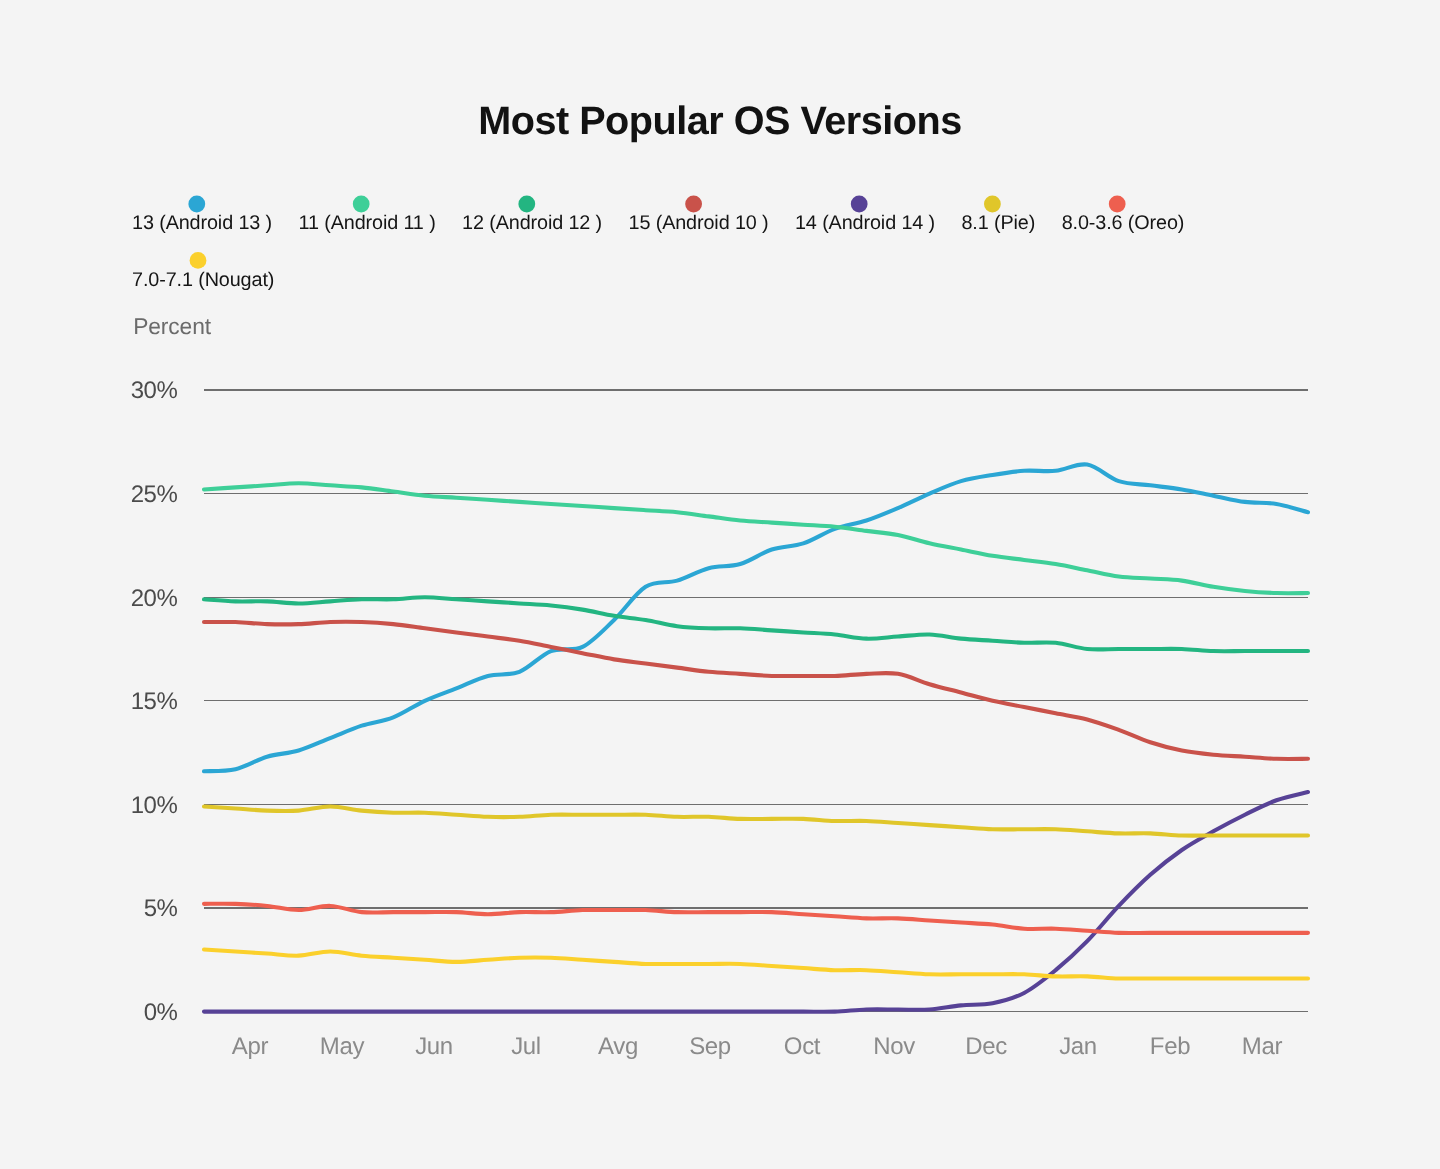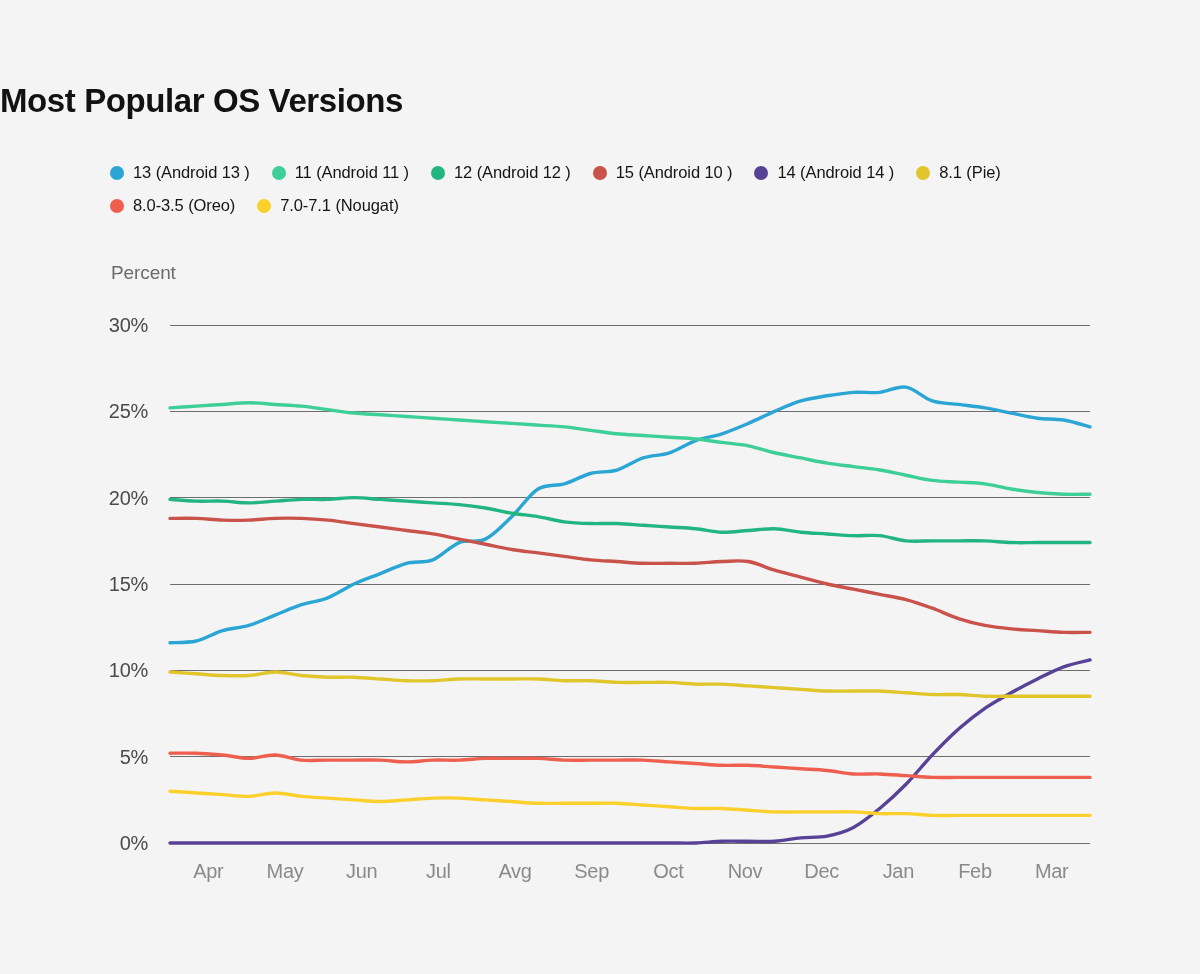--- a/index.html
+++ b/index.html
@@ -20,20 +20,21 @@
     height: 974px;
     background: #f4f4f4;
   }
 
   
   #chart-title {
     position: absolute;
     left: 0;
     top: 82px;
     width: 1200px;
+    text-align: center;
     font-size: 33px;
     font-weight: 700;
     letter-spacing: -0.4px;
     color: #121212;
   }
 
   
   #legend {
     position: absolute;
     left: 110px;
@@ -42,20 +43,21 @@
     display: flex;
     flex-wrap: wrap;
     align-content: flex-start;
     row-gap: 14px;
   }
   .legend-item {
     display: flex;
     align-items: center;
     margin-right: 22px;
     white-space: nowrap;
+    flex-direction: column;
   }
   .legend-dot {
     width: 14px;
     height: 14px;
     border-radius: 50%;
     margin-right: 9px;
     flex: 0 0 auto;
   }
   .legend-label {
     font-size: 16.5px;
@@ -137,21 +139,21 @@
       <div class="legend-item">
         <span class="legend-dot" style="background: rgb(87, 66, 150);"></span>
         <span class="legend-label">14 (Android 14 )</span>
       </div>
       <div class="legend-item">
         <span class="legend-dot" style="background: rgb(224, 198, 42);"></span>
         <span class="legend-label">8.1 (Pie)</span>
       </div>
       <div class="legend-item">
         <span class="legend-dot" style="background: rgb(238, 95, 79);"></span>
-        <span class="legend-label">8.0-3.5 (Oreo)</span>
+        <span class="legend-label">8.0-3.6 (Oreo)</span>
       </div>
       <div class="legend-item">
         <span class="legend-dot" style="background: rgb(251, 208, 44);"></span>
         <span class="legend-label">7.0-7.1 (Nougat)</span>
       </div>
     </div>
 
   <div id="y-axis-title">Percent</div>
 
   <div id="plot-area">

